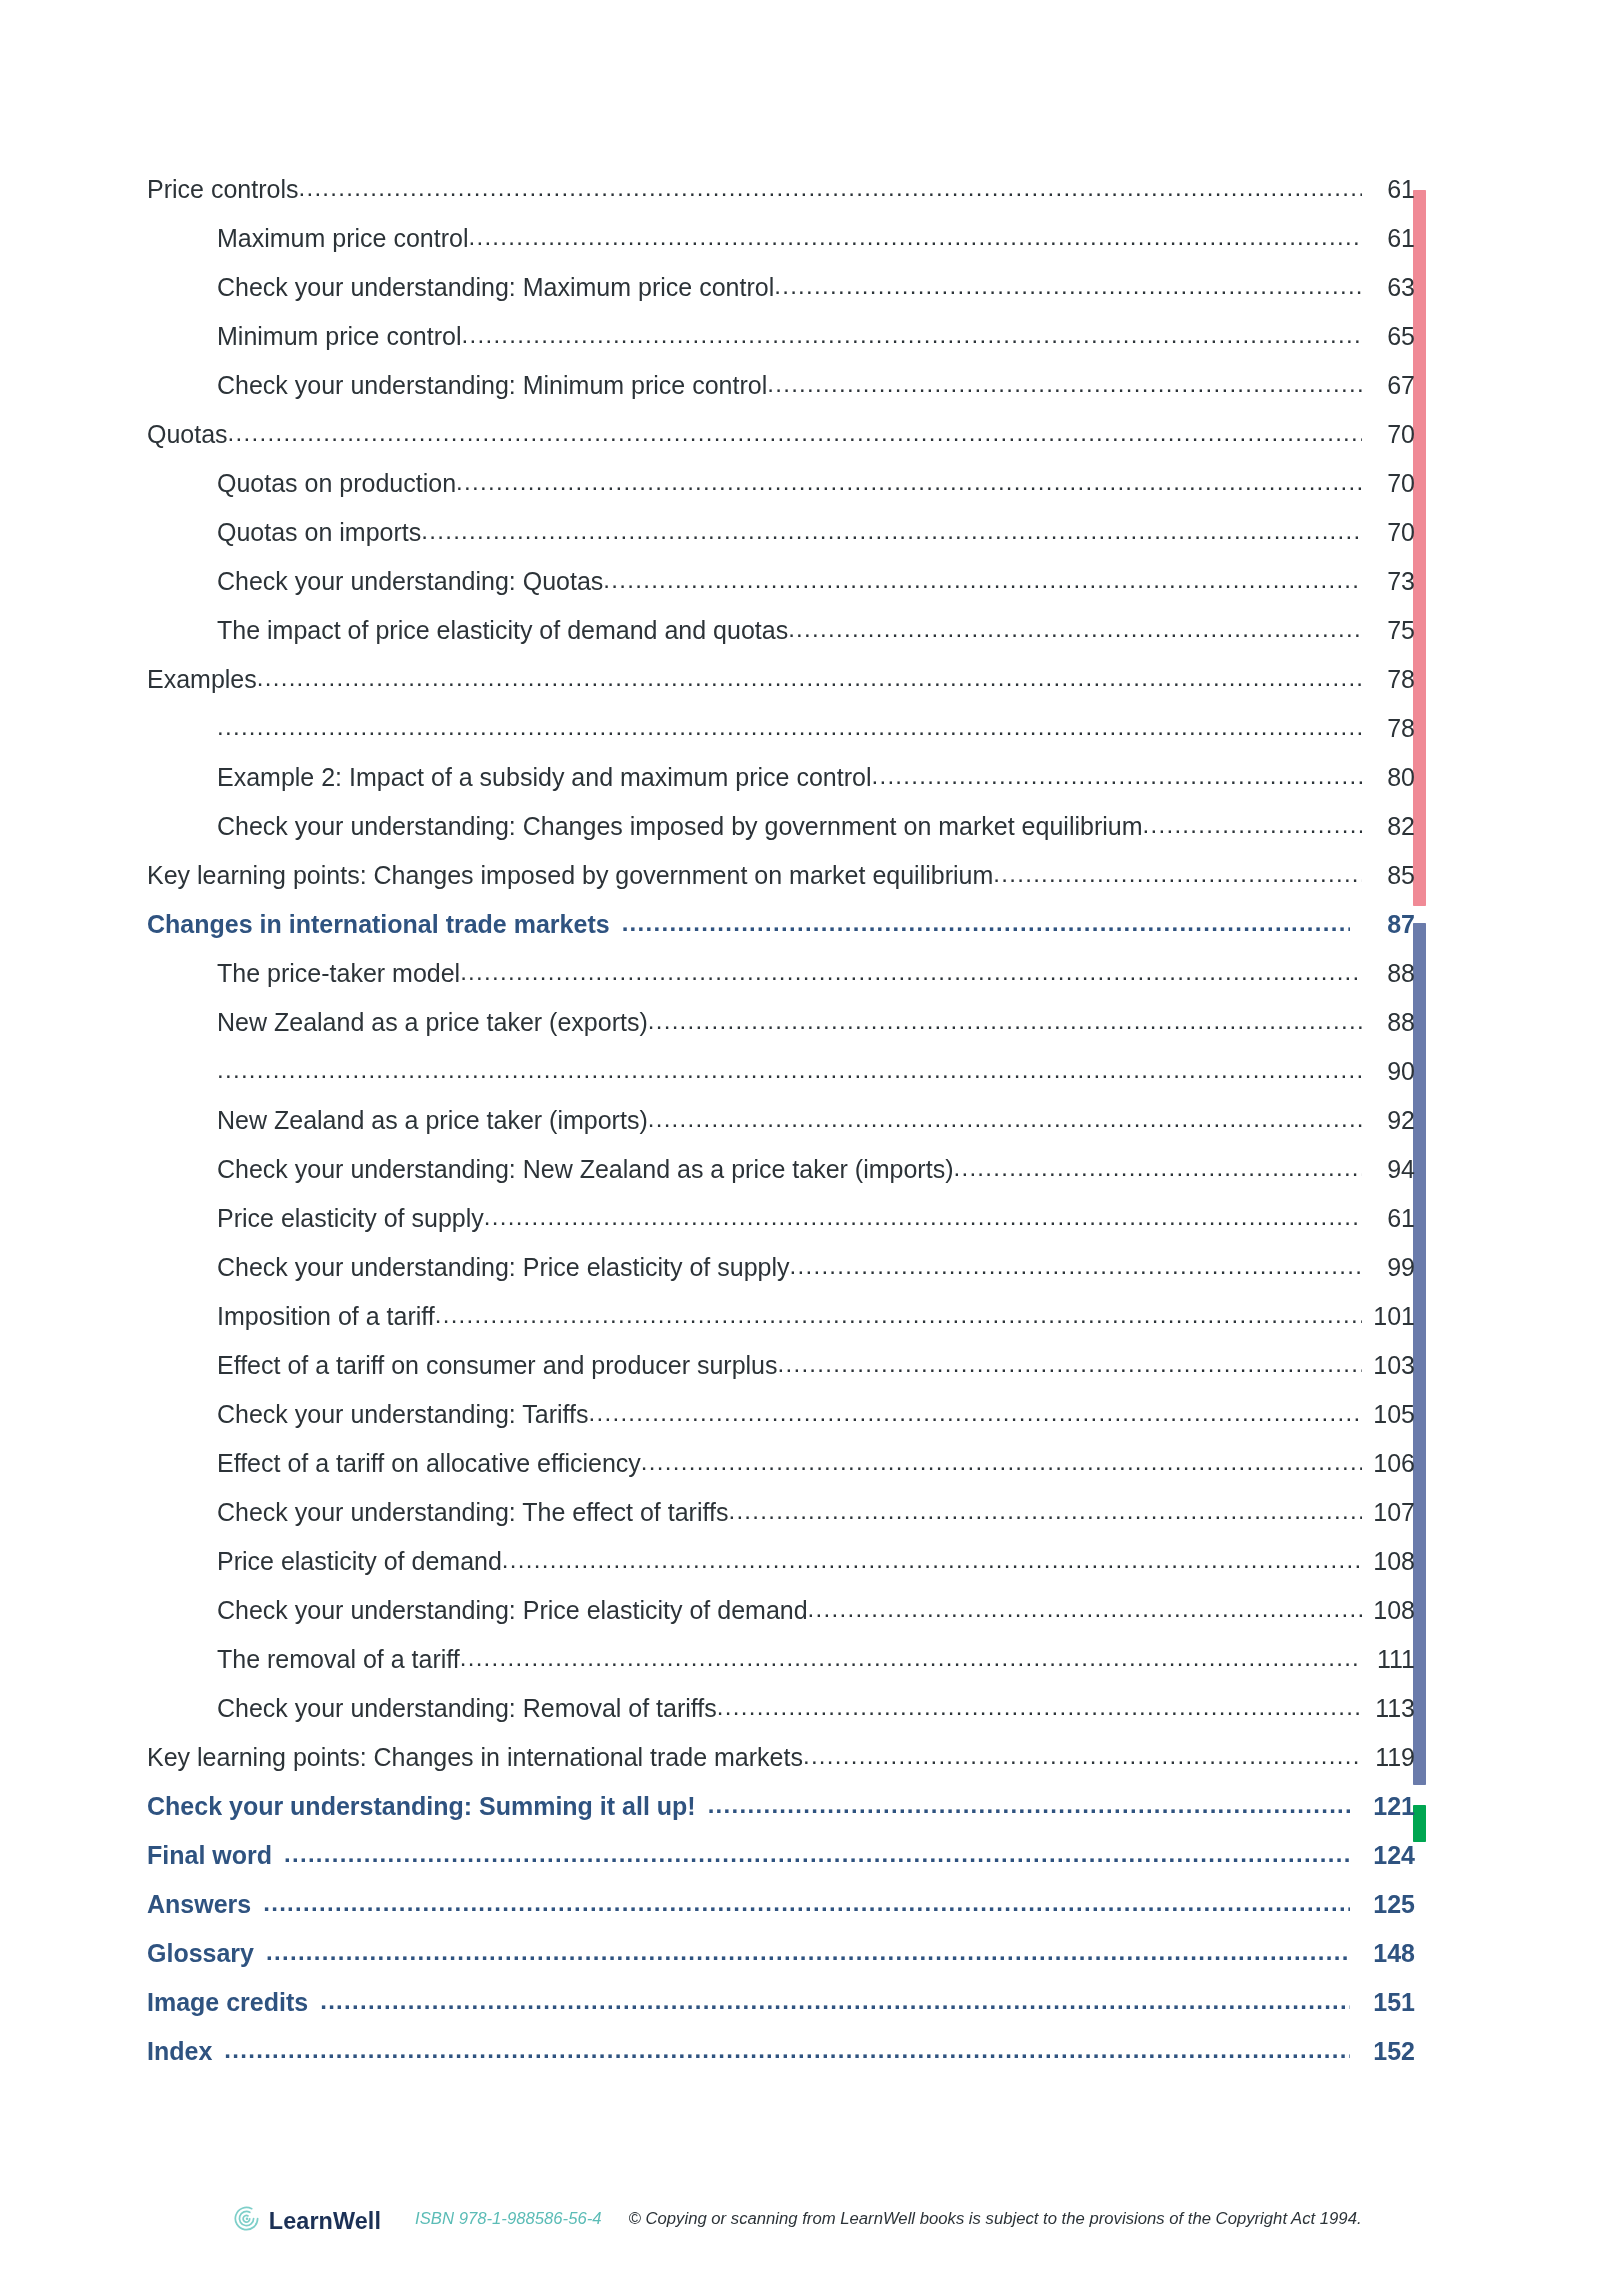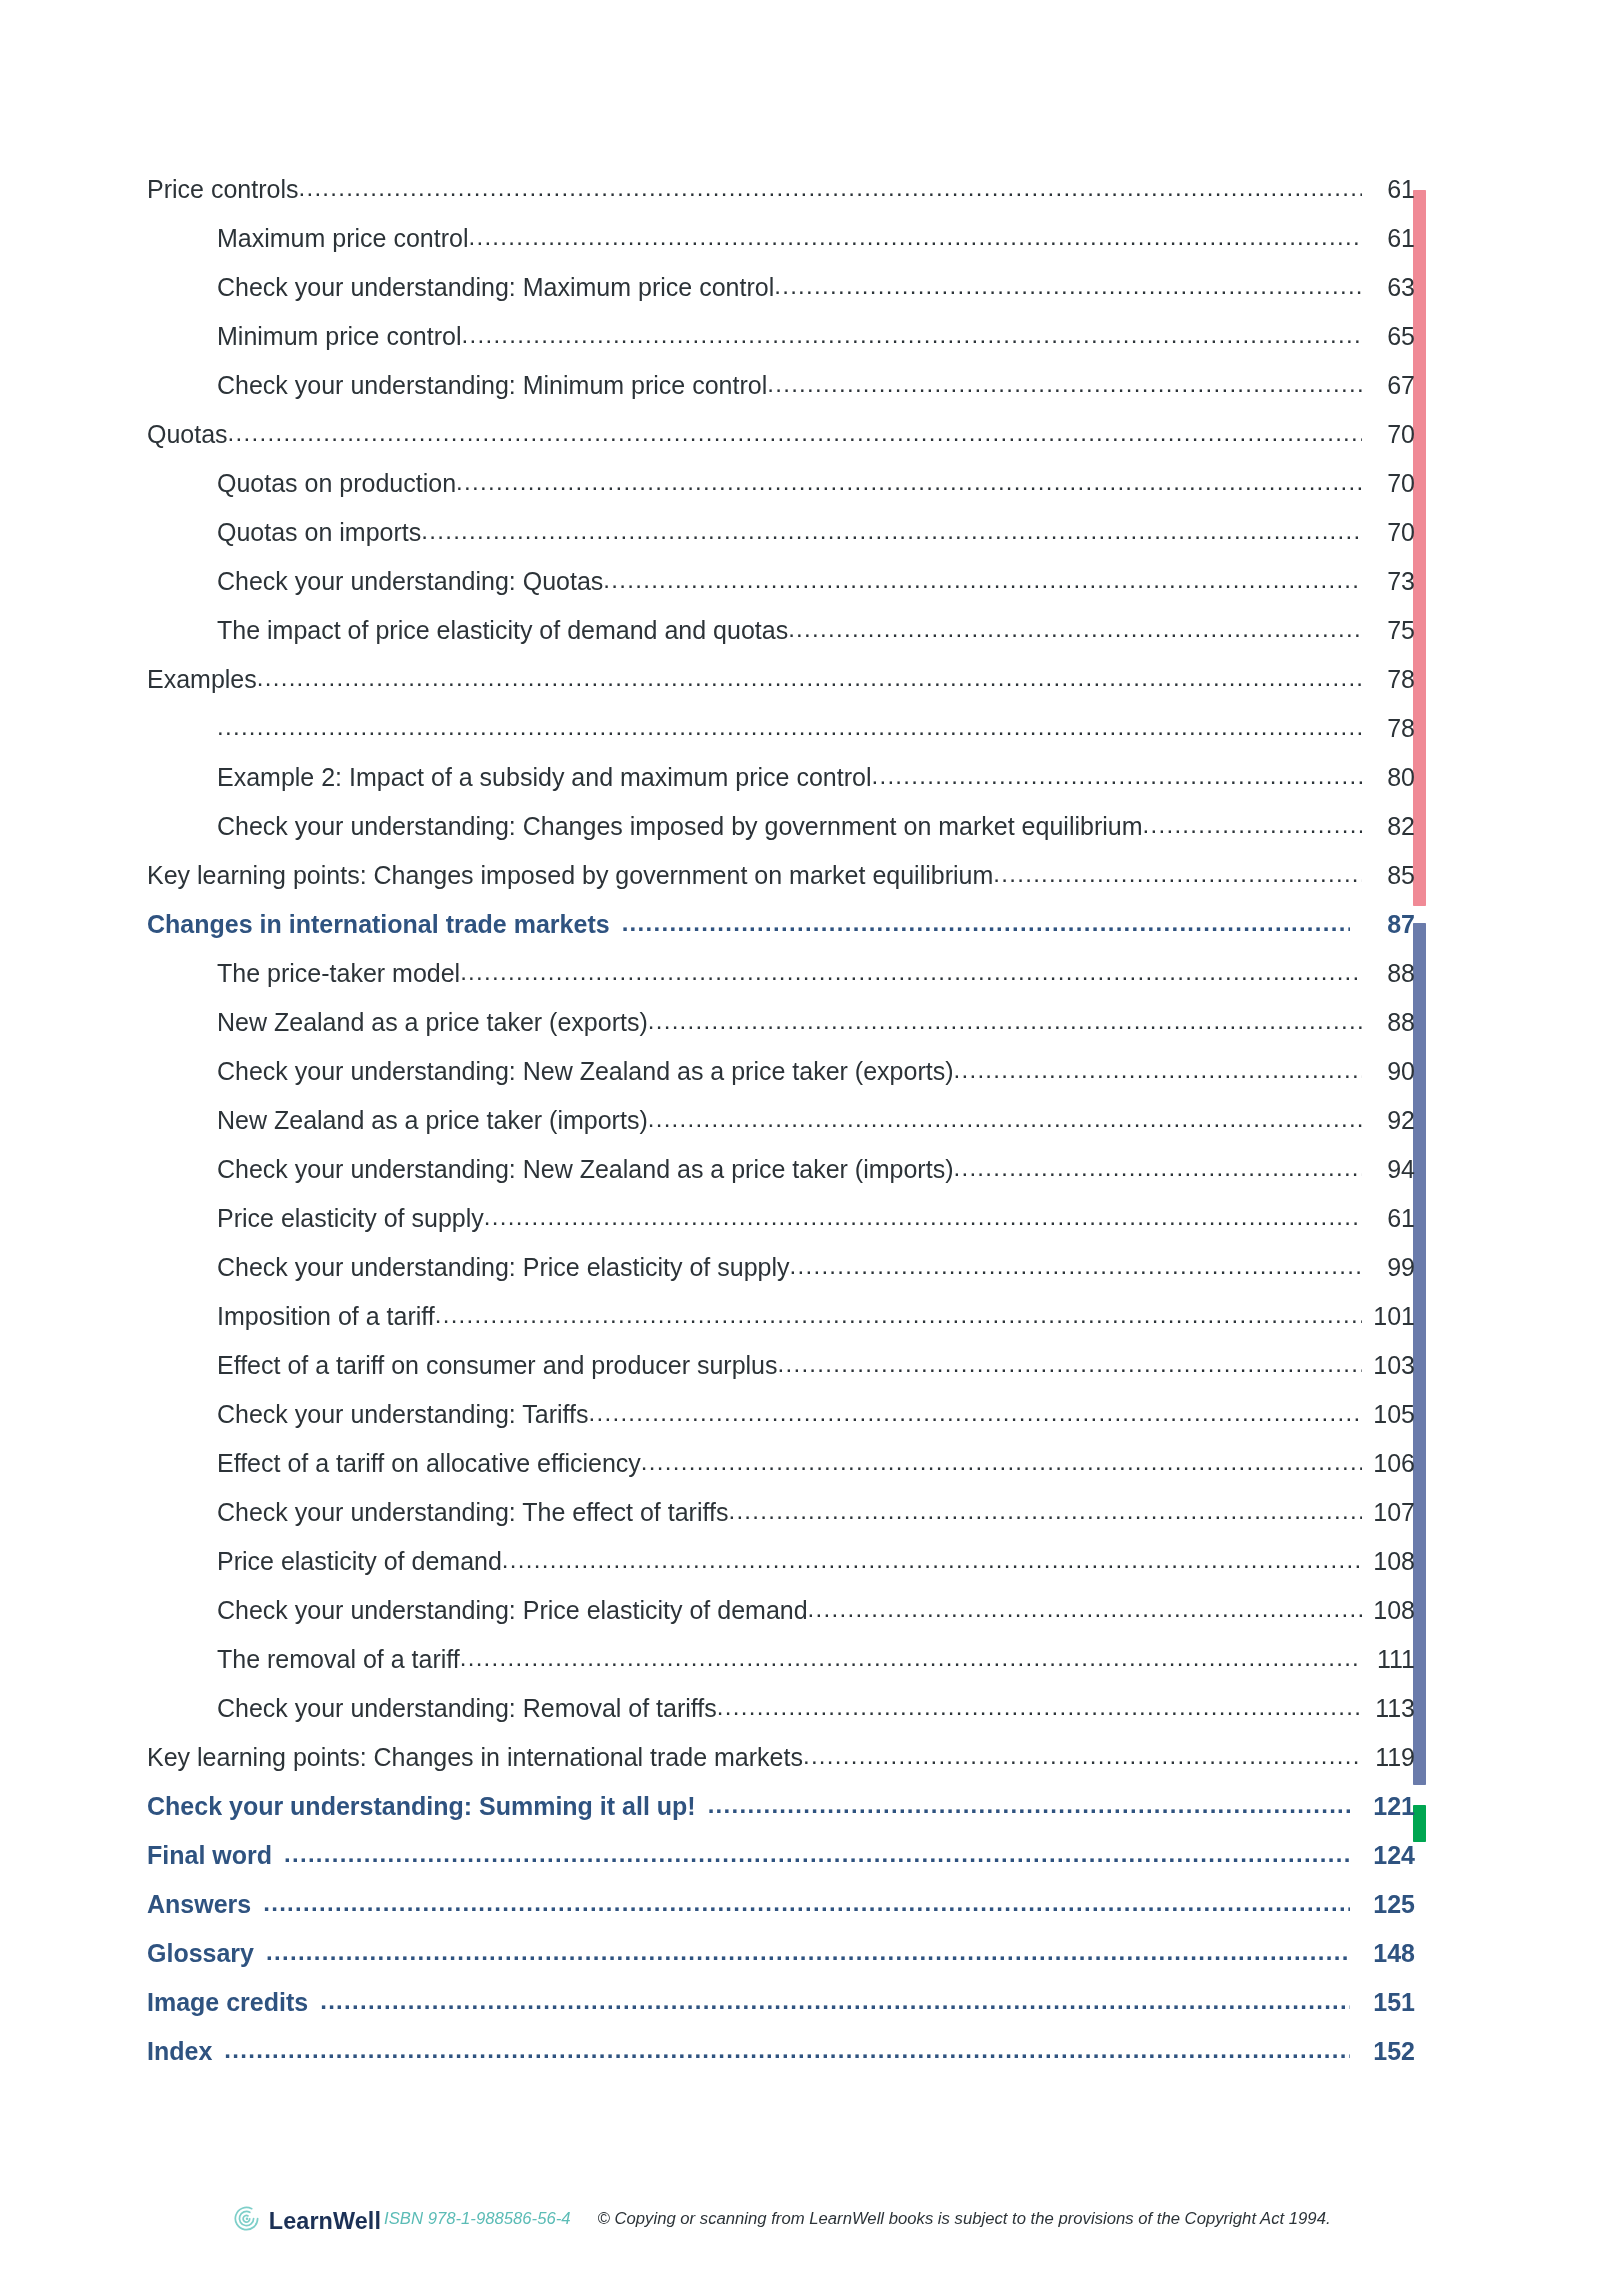--- a/index.html
+++ b/index.html
@@ -119,21 +119,21 @@
     font-size: 23.4px;
     font-weight: 600;
     color: #1b3055;
     letter-spacing: 0.1px;
     white-space: nowrap;
   }
   .isbn {
     font-size: 16.7px;
     font-style: italic;
     color: #5bbcb6;
-    margin-left: 3px;
+    margin-left: 34px;
     white-space: nowrap;
   }
   .copyright {
     font-size: 16.7px;
     font-style: italic;
     color: #2c3338;
     margin-left: 27px;
     white-space: nowrap;
   }
 </style>
@@ -230,21 +230,20 @@
         <span class="toc-label">The price-taker model</span>
         <span class="toc-dots">................................................................................................................................................................................................</span>
         <span class="toc-page">88</span>
       </div>
       <div class="toc-row lvl2">
         <span class="toc-label">New Zealand as a price taker (exports)</span>
         <span class="toc-dots">................................................................................................................................................................................................</span>
         <span class="toc-page">88</span>
       </div>
       <div class="toc-row lvl2">
-        <span class="toc-label">Check your understanding: New Zealand as a price taker (exports)</span>
         <span class="toc-dots">................................................................................................................................................................................................</span>
         <span class="toc-page">90</span>
       </div>
       <div class="toc-row lvl2">
         <span class="toc-label">New Zealand as a price taker (imports)</span>
         <span class="toc-dots">................................................................................................................................................................................................</span>
         <span class="toc-page">92</span>
       </div>
       <div class="toc-row lvl2">
         <span class="toc-label">Check your understanding: New Zealand as a price taker (imports)</span>

